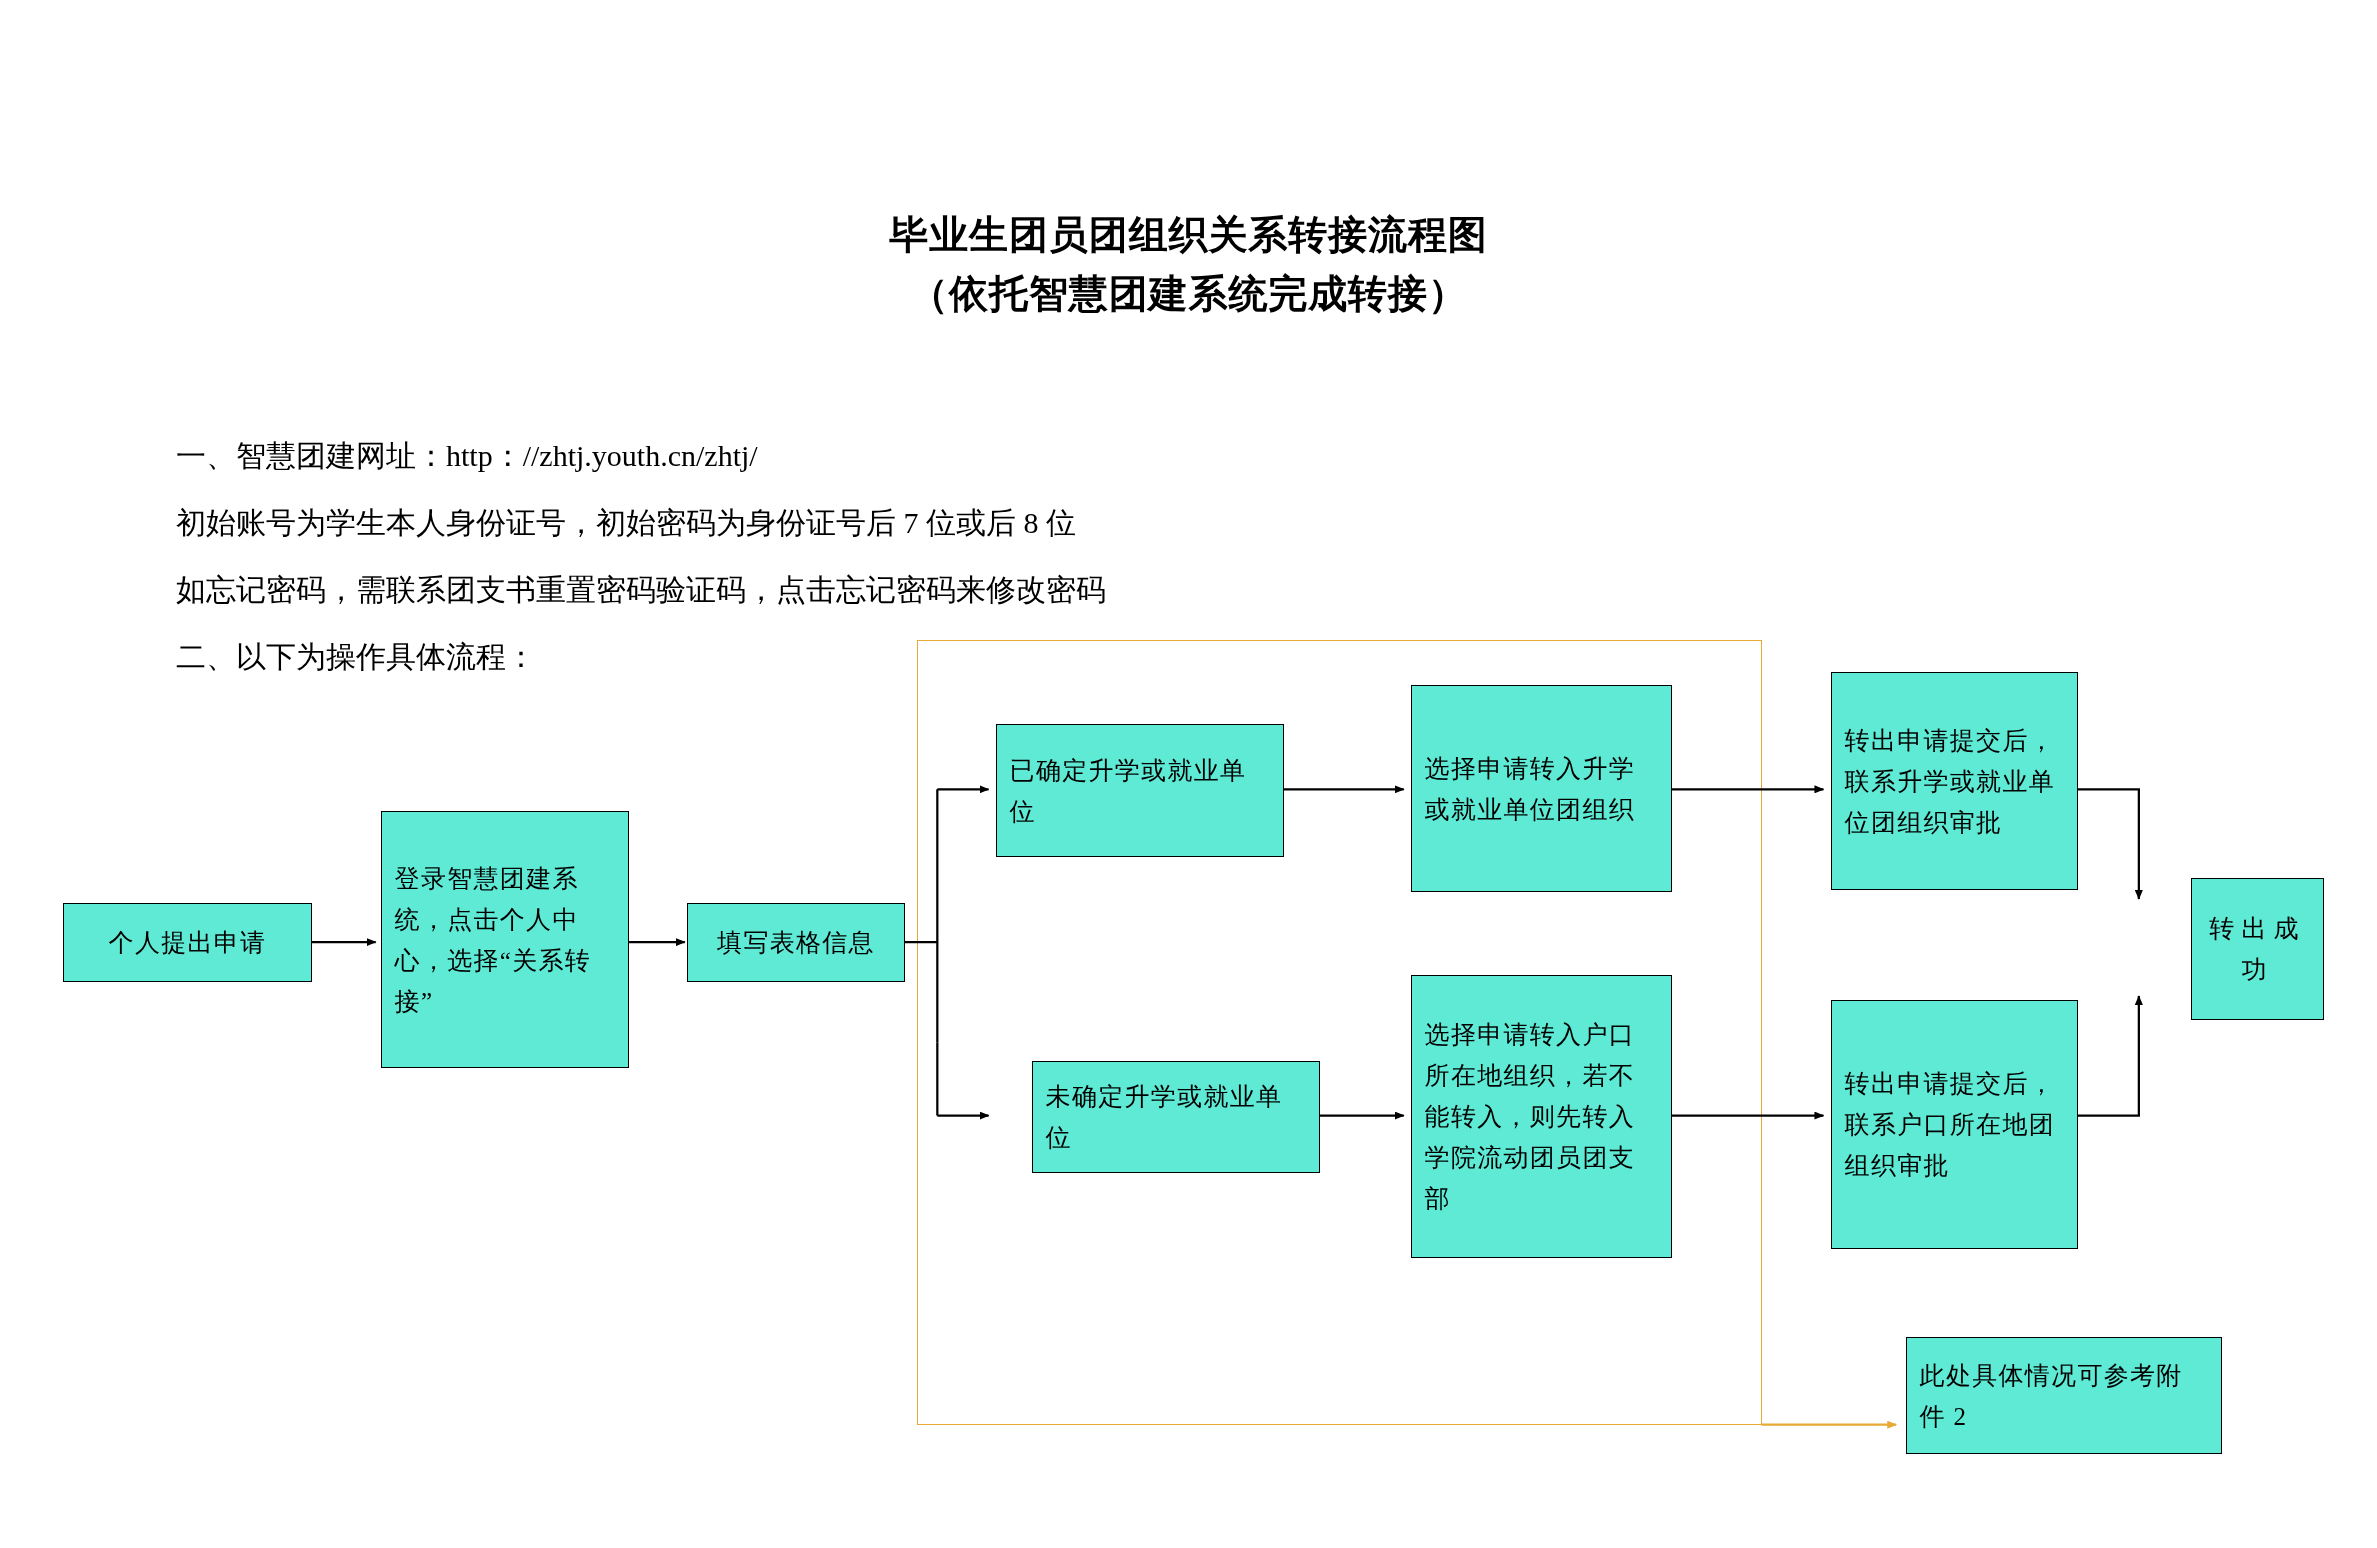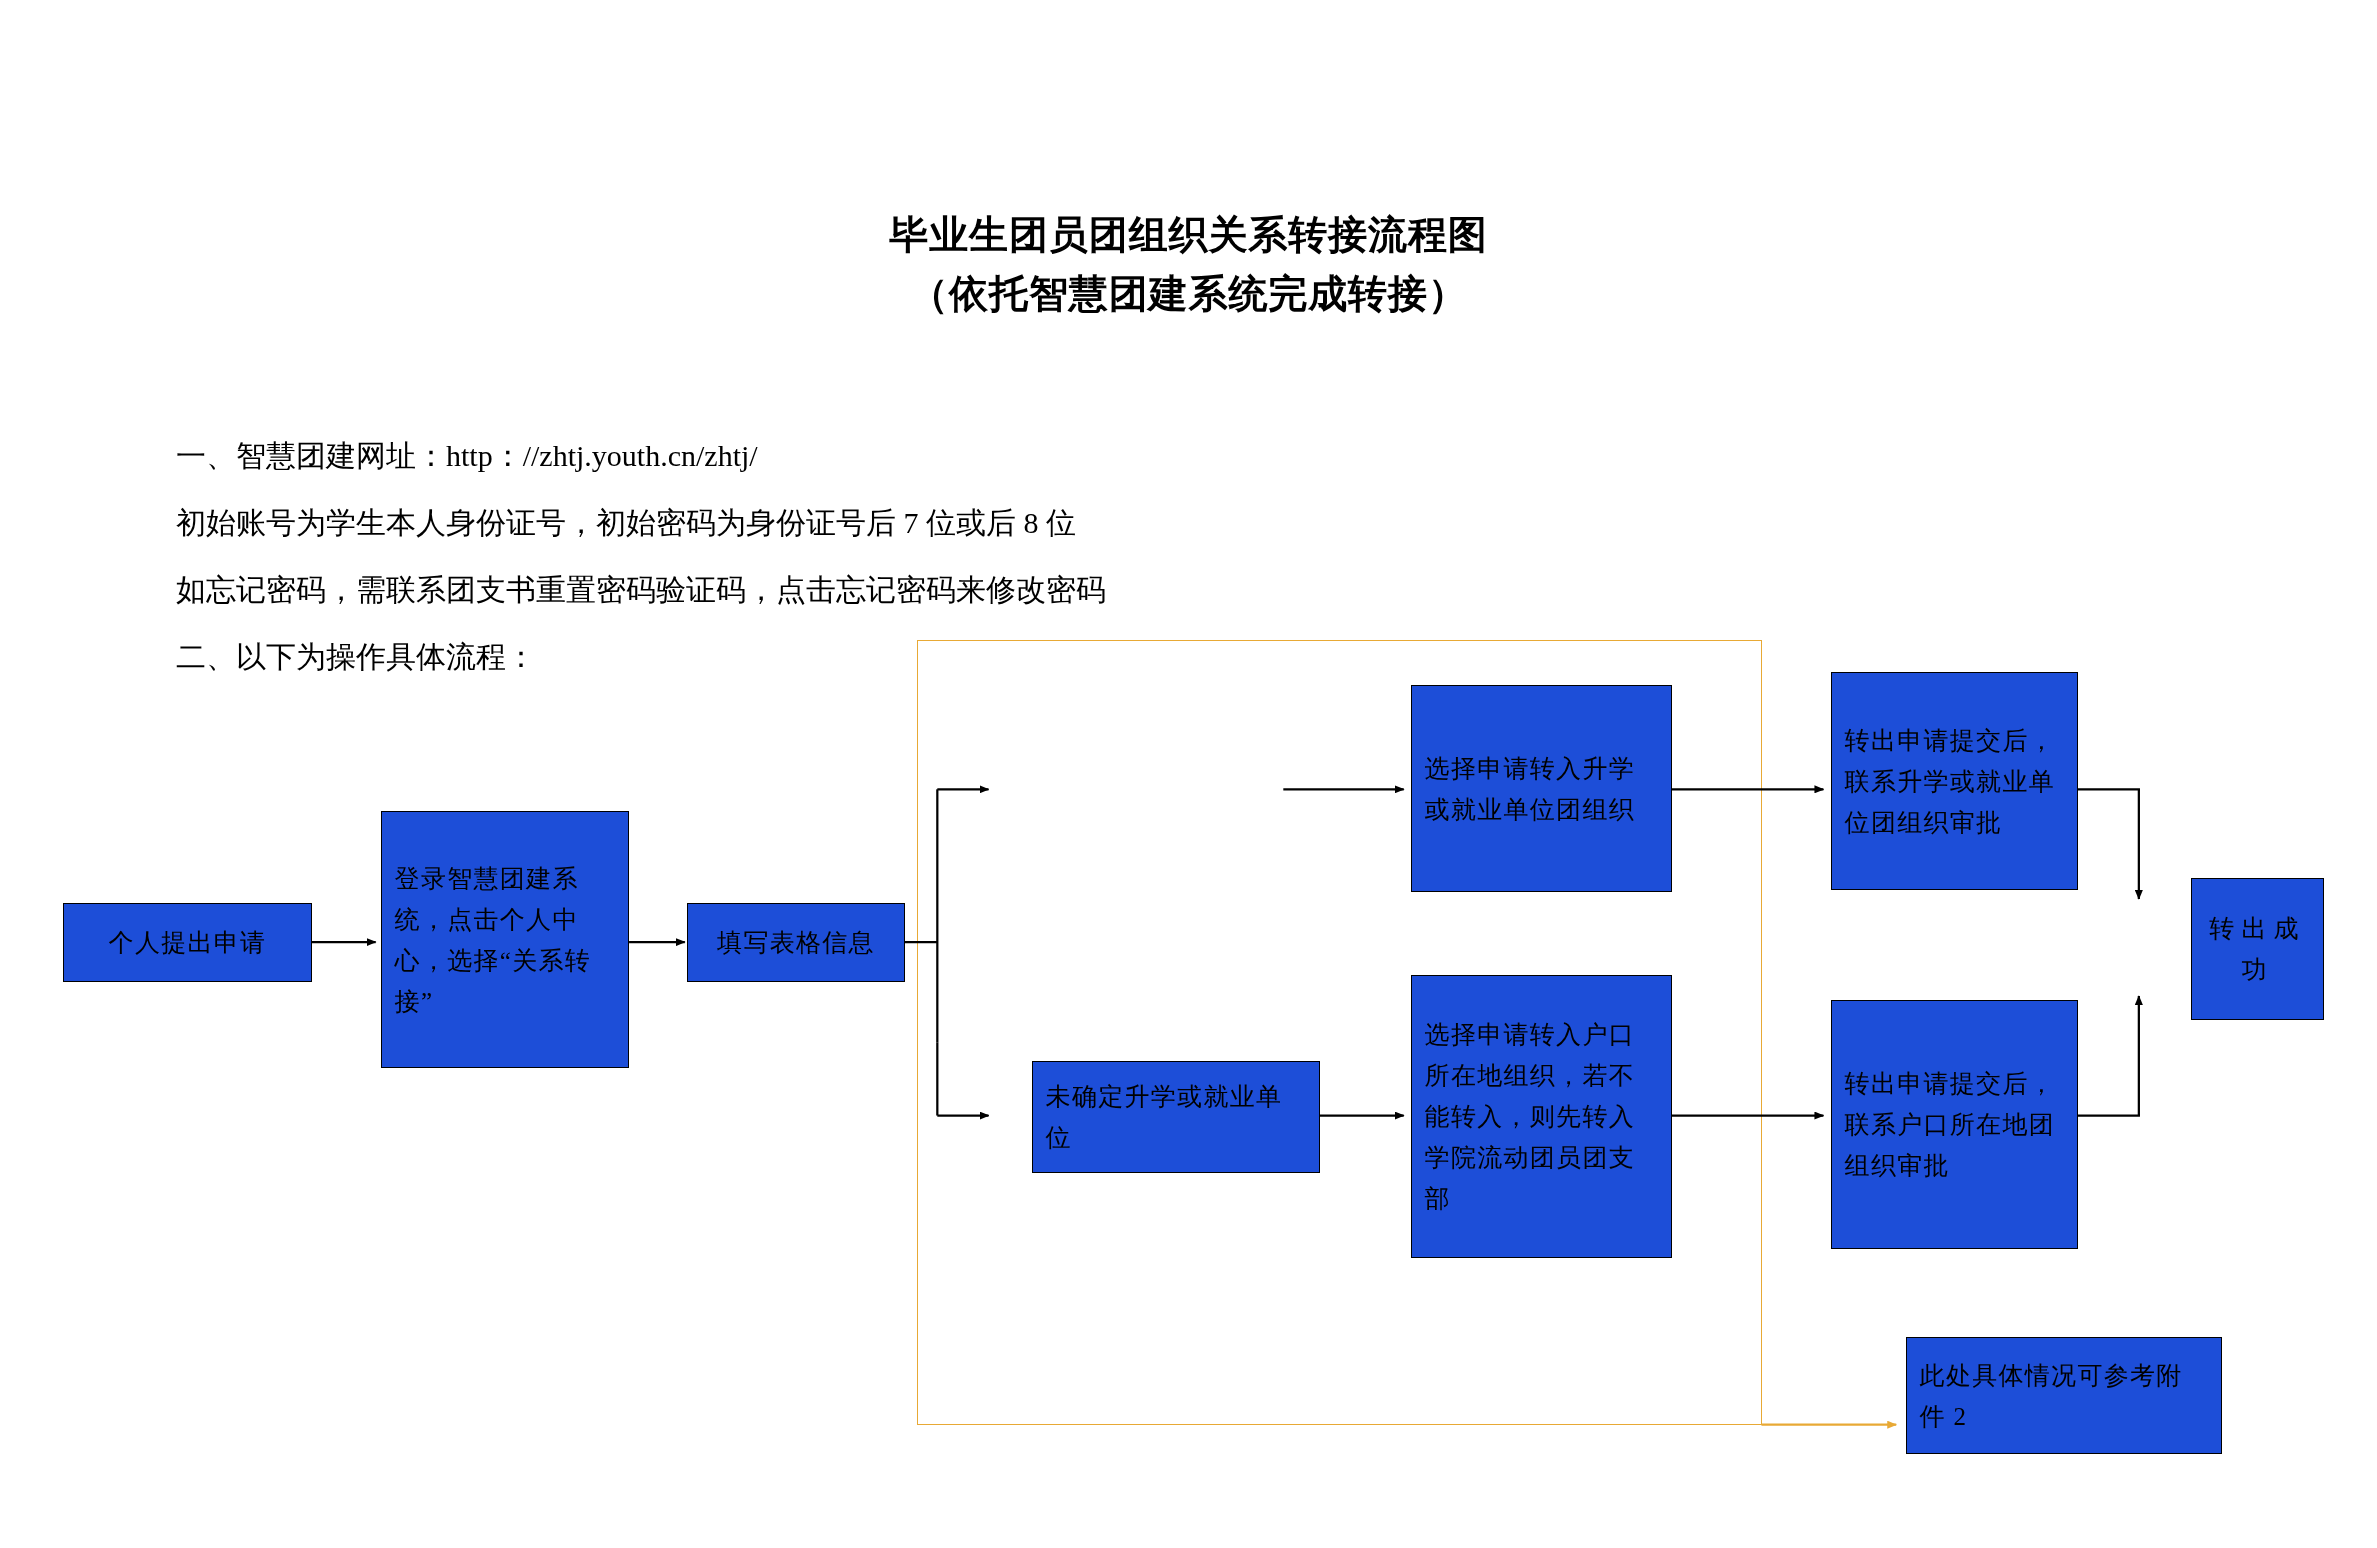--- a/index.html
+++ b/index.html
@@ -56,21 +56,21 @@
     left: 0;
     top: 0;
     width: 2377px;
     height: 1549px;
   }
 
   .node {
     position: absolute;
     box-sizing: border-box;
     border: 1.8px solid #000;
-    background: #1d4ed8;
+    background: #5eead4;
     display: flex;
     align-items: center;
     font-size: 25px;
     line-height: 41px;
     letter-spacing: 1.3px;
     padding: 5.4px 12.6px;
     color: #000;
   }
   .node.center {
     justify-content: center;
@@ -165,20 +165,23 @@
     </div>
 
     <div class="node" style="left:381px; top:811px; width:248px; height:257px;">
       <span class="txt">登录智慧团建系统，点击个人中心，选择“关系转接”</span>
     </div>
 
     <div class="node center" style="left:687px; top:903px; width:218px; height:79px;">
       <span class="txt">填写表格信息</span>
     </div>
 
+    <div class="node" style="left:996px; top:724px; width:288px; height:133px;">
+      <span class="txt">已确定升学或就业单位</span>
+    </div>
 
     <div class="node" style="left:1032px; top:1061px; width:288px; height:112px;">
       <span class="txt">未确定升学或就业单位</span>
     </div>
 
     <div class="node" style="left:1411px; top:685px; width:261px; height:207px;">
       <span class="txt">选择申请转入升学或就业单位团组织</span>
     </div>
 
     <div class="node" style="left:1411px; top:975px; width:261px; height:283px;">

